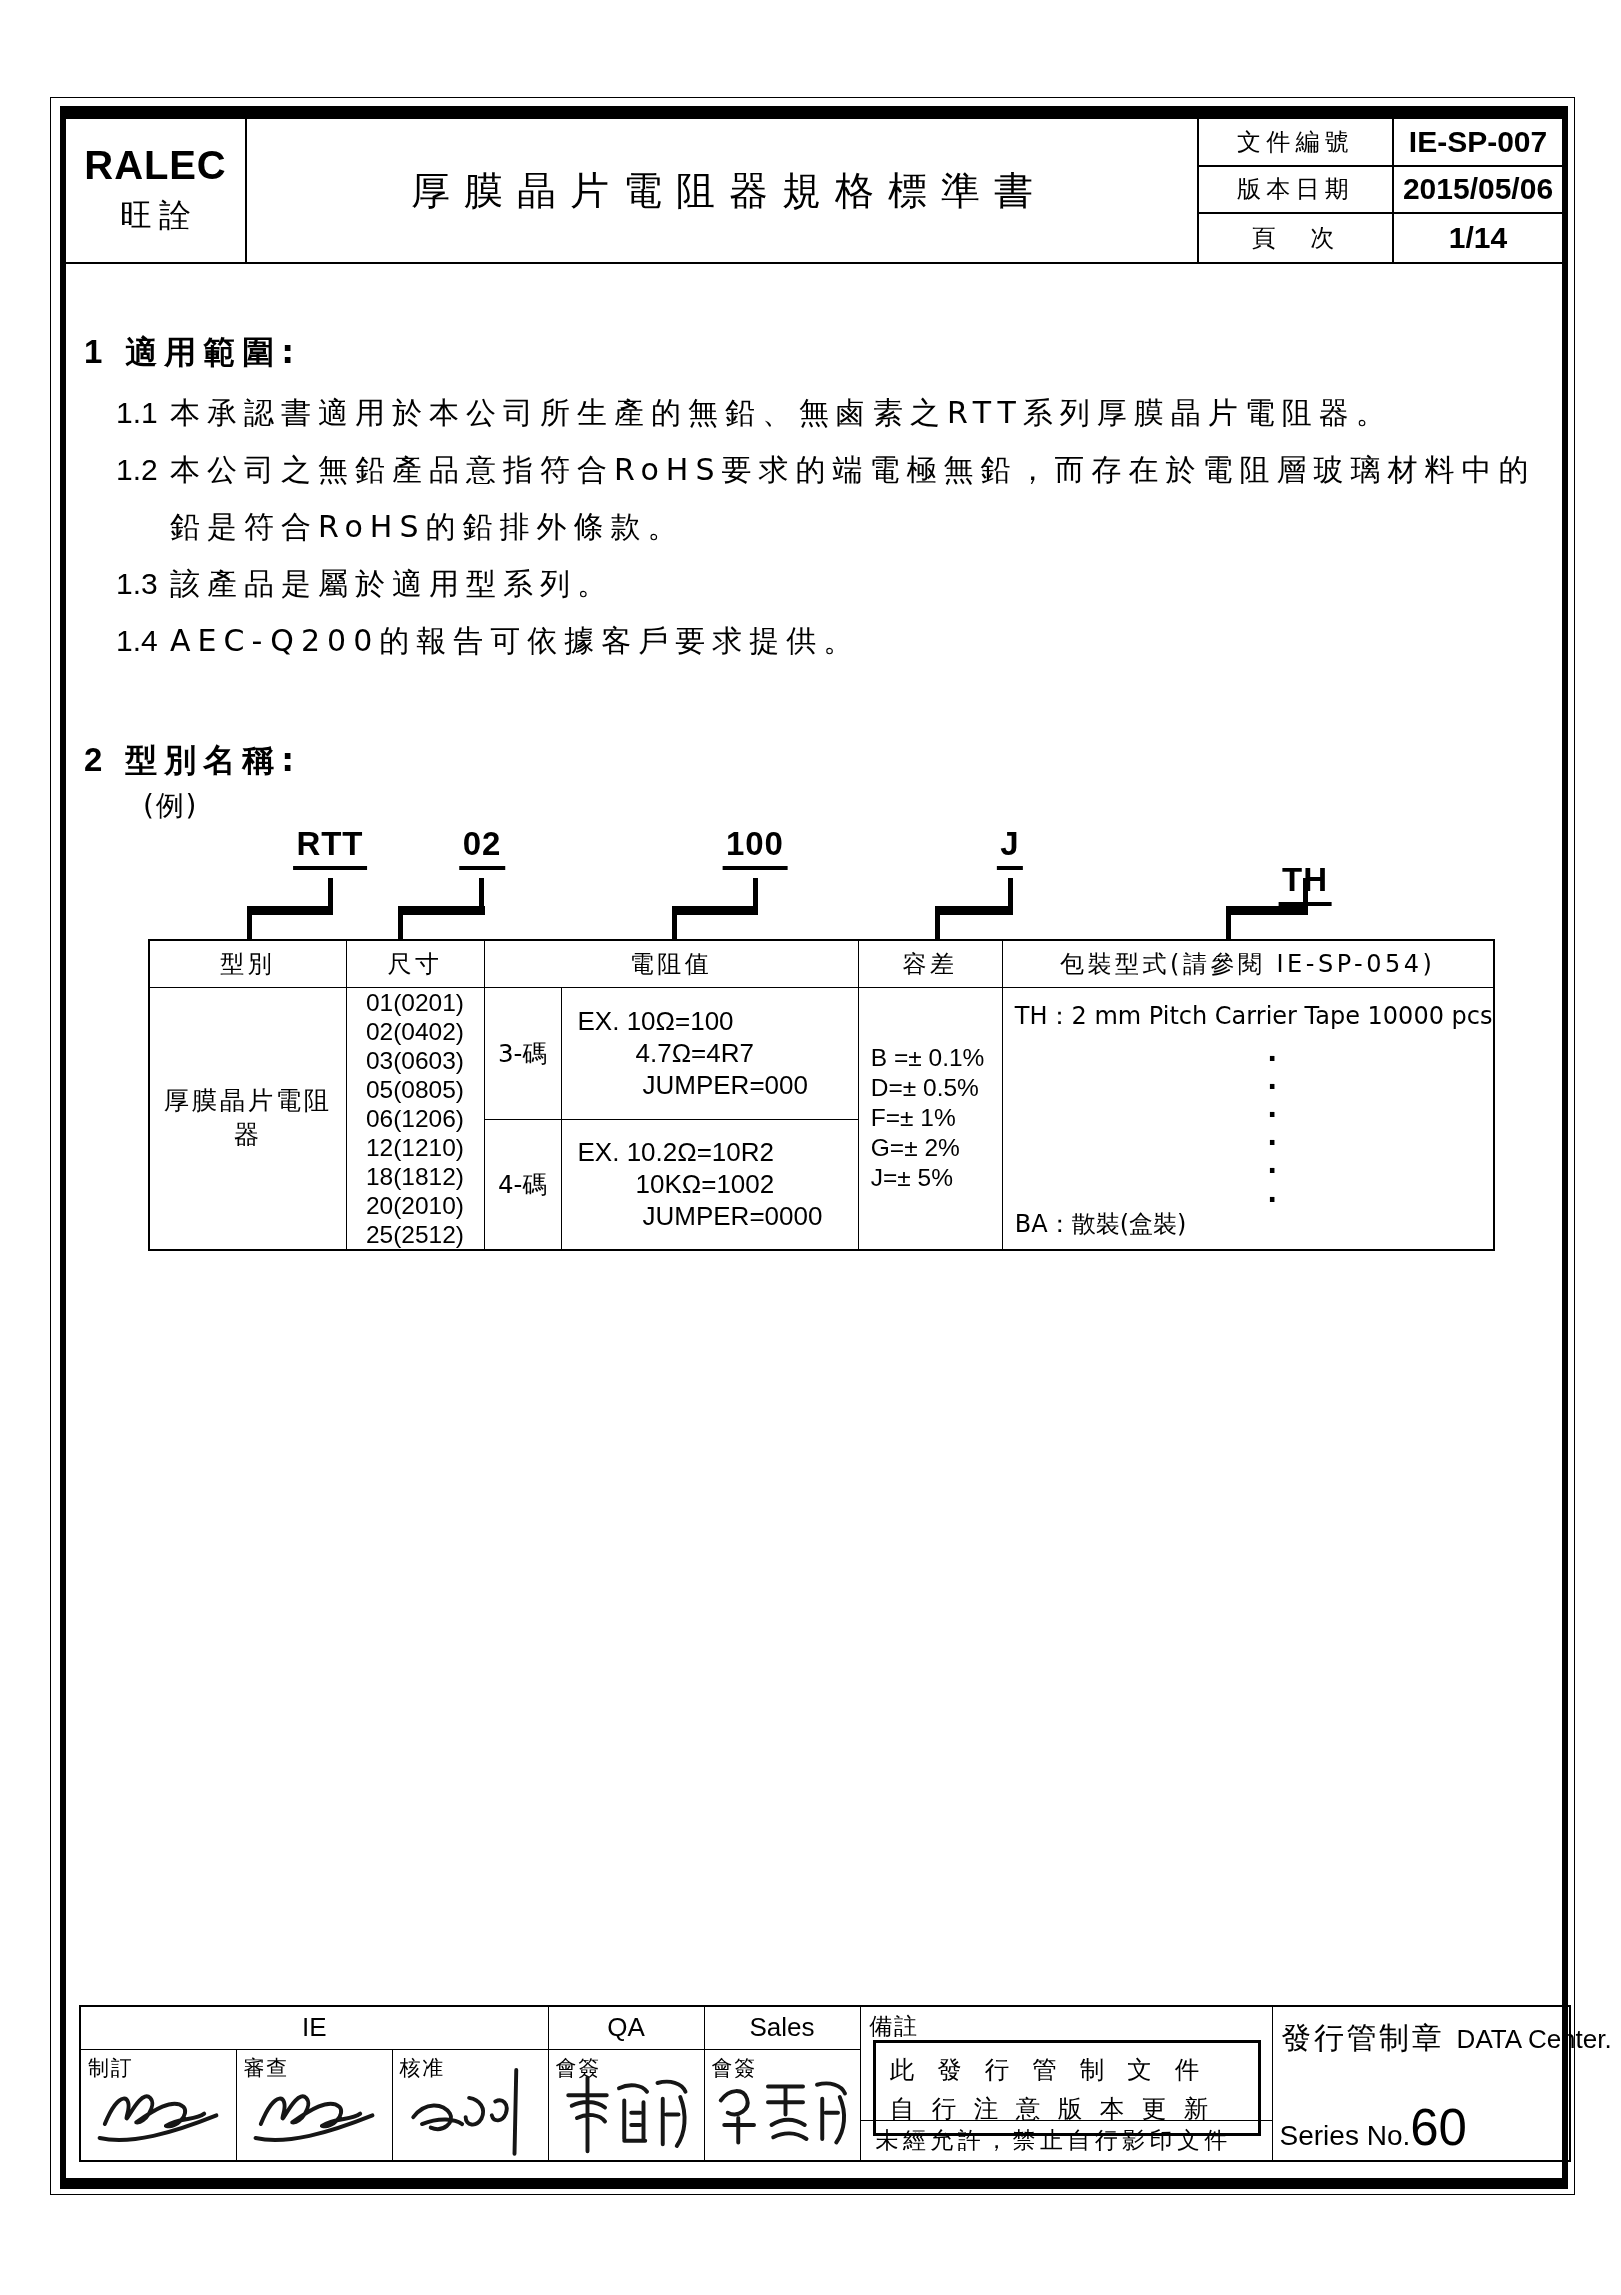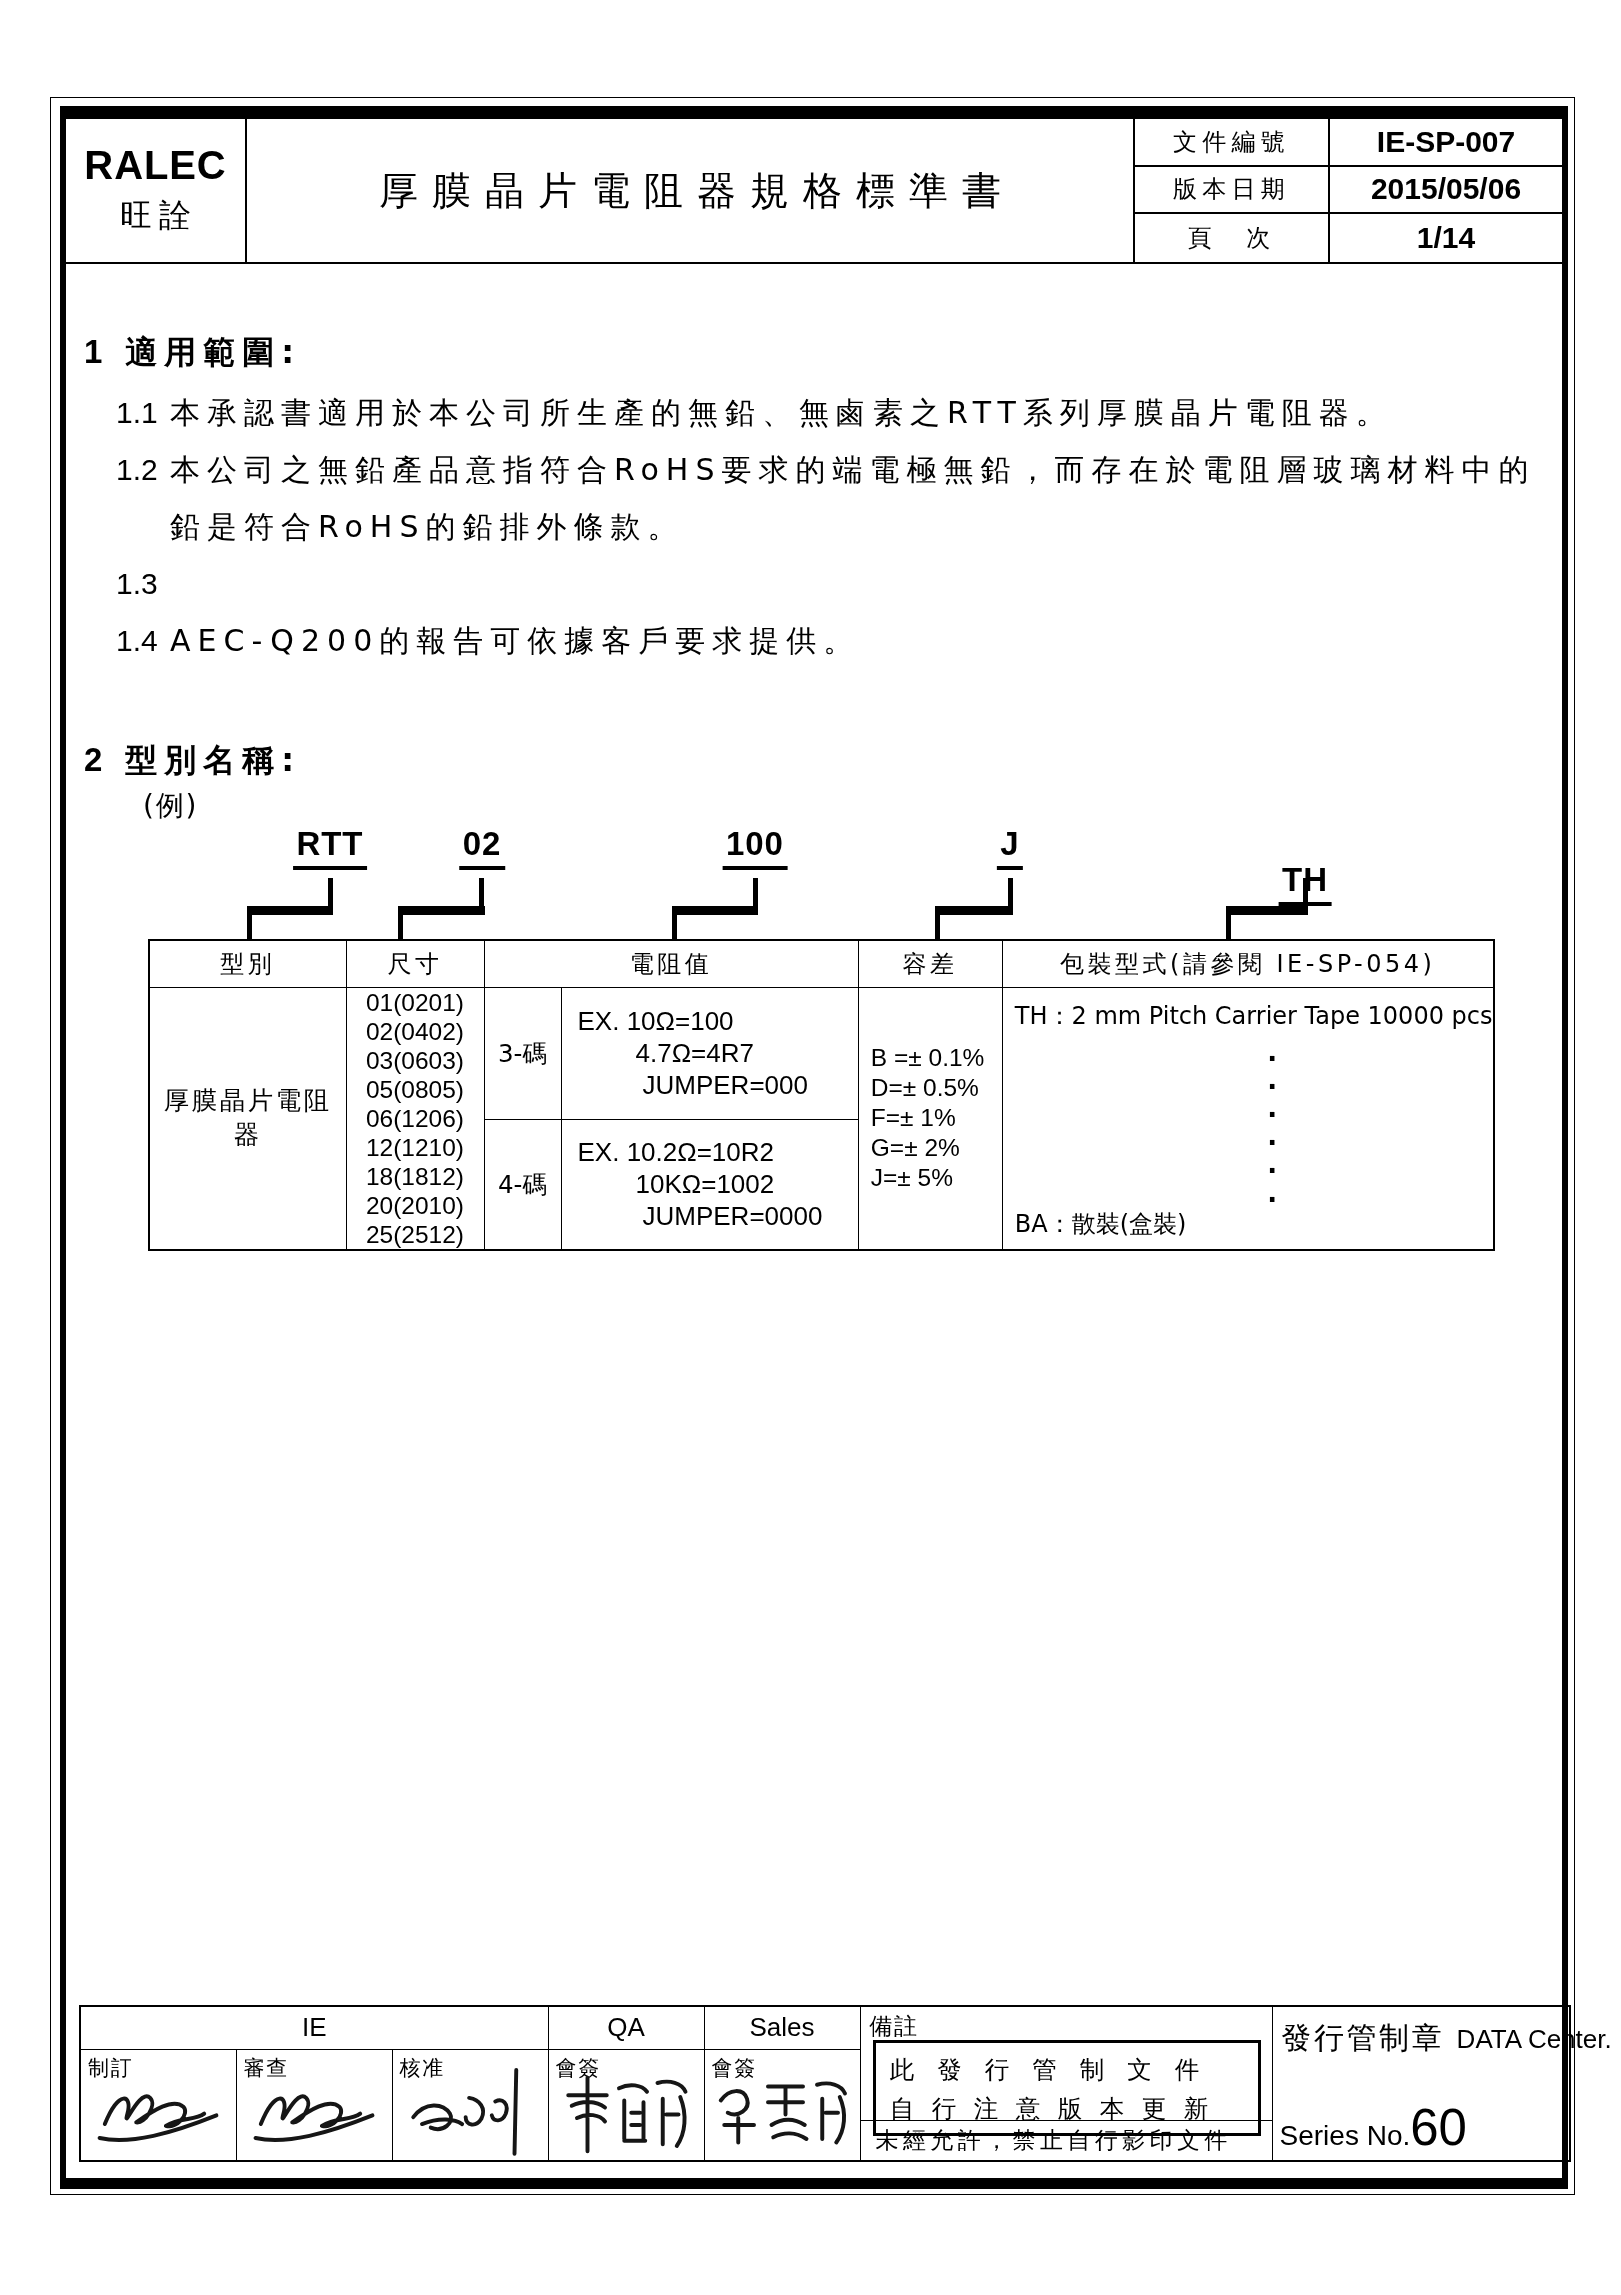--- a/index.html
+++ b/index.html
@@ -15,21 +15,21 @@
                border-width:13px 6.1px 11.4px 6.1px;box-sizing:border-box;}
 
   
   .header-table{left:66px;top:119px;width:1496px;height:145px;display:flex;border-bottom:2.6px solid #000;box-sizing:border-box;}
   .logo-cell{width:181px;border-right:2.6px solid #000;box-sizing:border-box;display:flex;flex-direction:column;
              align-items:center;justify-content:center;gap:5.3px;}
   .logo-primary{font-size:40px;font-weight:700;letter-spacing:0.9px;}
   .logo-secondary{font-size:32px;letter-spacing:7px;padding-left:7px;font-family:Liberation Mono, monospace;}
   .title-cell{flex:1;display:flex;align-items:center;justify-content:center;}
   .doc-title{font-size:39px;letter-spacing:14px;white-space:nowrap;padding-left:14px;}
-  .info-block{width:429px;border-left:2.6px solid #000;box-sizing:border-box;display:grid;
+  .info-block{width:365px;border-left:2.6px solid #000;box-sizing:border-box;display:grid;
               grid-template-columns:195px 1fr;grid-template-rows:1fr 1fr 1fr;}
   .info-label{border-right:2.6px solid #000;display:flex;align-items:center;justify-content:center;
               font-size:24px;letter-spacing:5.3px;box-sizing:border-box;}
   .info-value{display:flex;align-items:center;justify-content:center;font-size:30px;font-weight:700;box-sizing:border-box;}
   .info-row-line{border-bottom:2.6px solid #000;}
 
   
   .sec-heading{display:flex;align-items:baseline;gap:23px;}
   .sec-num{font-size:33px;font-weight:700;}
   .sec-text{font-size:32px;font-weight:700;letter-spacing:7px;}
@@ -126,20 +126,21 @@
     <div class="scope-item">
       <span class="scope-num lat">1.1</span>
       <span class="scope-text cjk">本承認書適用於本公司所生產的無鉛、無鹵素之RTT系列厚膜晶片電阻器。</span>
     </div>
     <div class="scope-item">
       <span class="scope-num lat">1.2</span>
       <span class="scope-text cjk">本公司之無鉛產品意指符合RoHS要求的端電極無鉛，而存在於電阻層玻璃材料中的鉛是符合RoHS的鉛排外條款。</span>
     </div>
     <div class="scope-item">
       <span class="scope-num lat">1.3</span>
+      <span class="scope-text cjk">該產品是屬於適用型系列。</span>
     </div>
     <div class="scope-item">
       <span class="scope-num lat">1.4</span>
       <span class="scope-text cjk">AEC-Q200的報告可依據客戶要求提供。</span>
     </div>
   </div>
 
   <div class="abs sec-heading" style="left:84px;top:739px;">
     <span class="sec-num lat">2</span>
     <span class="sec-text cjk">型別名稱:</span>

